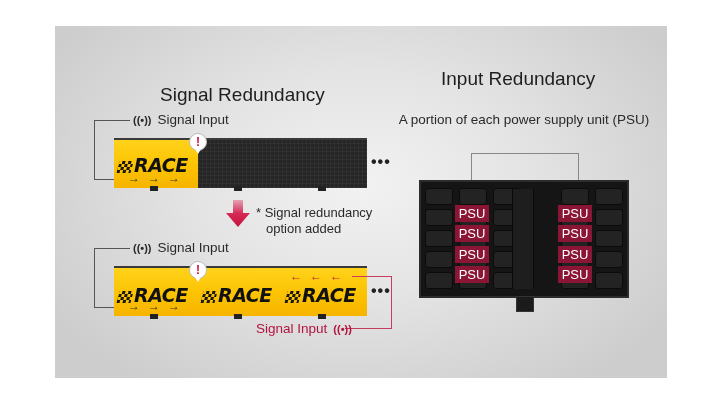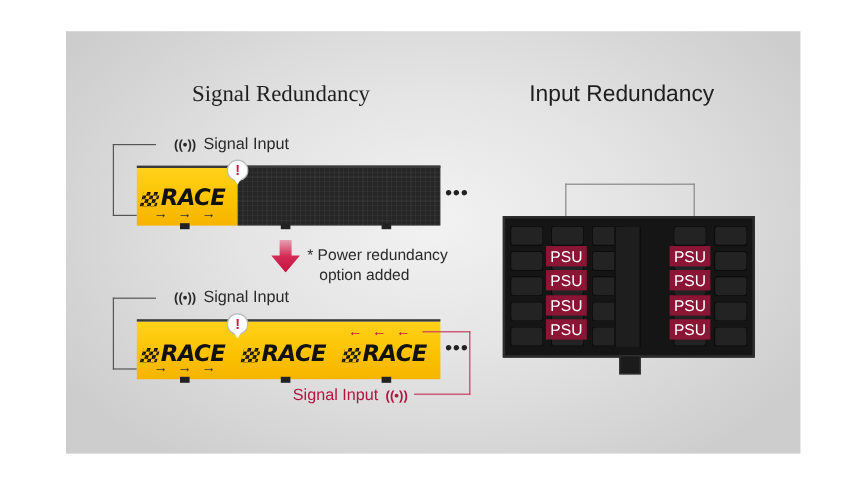--- a/index.html
+++ b/index.html
@@ -2,21 +2,21 @@
 <html><head>
 <meta charset="utf-8">
 <style>
   html, body { margin:0; padding:0; }
   body { width:720px; height:414px; background:#ffffff; position:relative; overflow:hidden;
          font-family:"Liberation Sans", "DejaVu Sans", sans-serif; color:#222; }
   .panel { position:absolute; left:55px; top:26px; width:612px; height:352px;
            background: radial-gradient(ellipse 60% 70% at 50% 45%, #f2f2f2 0%, #e4e4e4 45%, #cdcdcd 100%); }
   .abs { position:absolute; }
   .title { font-size:19px; font-weight:normal; color:#1e1e1e; white-space:nowrap; }
-  .label { font-size:13.5px; color:#2a2a2a; white-space:nowrap;margin-left:12px; }
+  .label { font-size:13.5px; color:#2a2a2a; white-space:nowrap; }
   .red-label { color:#b31440; }
   .note { font-size:13px; line-height:16px; color:#2a2a2a; white-space:nowrap; }
   .desc { font-size:13.5px; line-height:16px; color:#2a2a2a; text-align:center; white-space:nowrap; }
   .screen-yellow { background:linear-gradient(180deg,#ffd21a 0%, #fbc100 60%, #f6b400 100%); }
   .screen-dark { background:#262626;
      background-image: repeating-linear-gradient(90deg, rgba(255,255,255,0.04) 0 1px, transparent 1px 4px),
                        repeating-linear-gradient(0deg, rgba(255,255,255,0.04) 0 1px, transparent 1px 4px); }
   .topline { border-top:2px solid #3a3a3a; }
   .race { font-family:"DejaVu Sans", sans-serif; font-weight:bold; font-style:italic; font-size:19px;
           color:#111; letter-spacing:-0.5px; white-space:nowrap; }
@@ -36,21 +36,21 @@
          line-height:17px; text-align:center; }
   .cabinet { background:#151515; border:2px solid #2c2c2c; }
   .cell { position:absolute; background:#232323; border-radius:3px;
           box-shadow: inset 0 0 0 1px #0b0b0b; }
 </style>
 </head>
 <body>
 
 <div class="panel"></div>
 
-<div class="abs title" style="left:160px;top:68px;font-family:Liberation Serif, serif;">Signal Redundancy</div>
+<div class="abs title" style="left:160px;top:84px;">Signal Redundancy</div>
 
 <div class="abs label" style="left:133px;top:112px;">
   <span style="font-size:11px;font-weight:bold;margin-right:6px;">((•))</span><span>Signal Input</span>
 </div>
 
 <div class="abs line" style="left:94px;top:120px;width:36px;height:1px;"></div>
 <div class="abs line" style="left:94px;top:120px;width:1px;height:60px;"></div>
 <div class="abs line" style="left:94px;top:179px;width:20px;height:1px;"></div>
 
 <div class="abs topline screen-yellow" style="left:114px;top:138px;width:84px;height:48px;">
@@ -71,21 +71,21 @@
     <defs>
         <linearGradient id="ga" x1="0" y1="0" x2="0" y2="1">
           <stop offset="0" stop-color="#e6a0b3"></stop>
           <stop offset="0.5" stop-color="#d42a55"></stop>
           <stop offset="1" stop-color="#c4123f"></stop>
         </linearGradient>
       </defs>
     <path d="M7 0 H17 V13 H24 L12 27 L0 13 H7 Z" fill="url(#ga)"></path>
   </svg>
 </div>
-<div class="abs note" style="left:256px;top:205px;">* Power redundancy</div>
+<div class="abs note" style="left:256px;top:205px;">* Signal redundancy</div>
 <div class="abs note" style="left:266px;top:221px;">option added</div>
 
 <div class="abs label" style="left:133px;top:240px;">
   <span style="font-size:11px;font-weight:bold;margin-right:6px;">((•))</span><span>Signal Input</span>
 </div>
 <div class="abs line" style="left:94px;top:248px;width:36px;height:1px;"></div>
 <div class="abs line" style="left:94px;top:248px;width:1px;height:60px;"></div>
 <div class="abs line" style="left:94px;top:307px;width:20px;height:1px;"></div>
 
 <div class="abs topline screen-yellow" style="left:114px;top:266px;width:253px;height:48px;">
@@ -101,26 +101,27 @@
 </div>
 <div class="abs alert" style="left:189px;top:261px;">!</div>
 <div class="abs leg" style="left:150px;top:314px;"></div>
 <div class="abs leg" style="left:234px;top:314px;"></div>
 <div class="abs leg" style="left:318px;top:314px;"></div>
 <div class="abs dots" style="left:371px;top:282px;">•••</div>
 
 <div class="abs redline" style="left:352px;top:276px;width:40px;height:1px;"></div>
 <div class="abs redline" style="left:391px;top:276px;width:1px;height:53px;"></div>
 <div class="abs redline" style="left:345px;top:328px;width:47px;height:1px;"></div>
-<div class="abs label red-label" style="left:232px;top:321px;">
+<div class="abs label red-label" style="left:256px;top:321px;">
   <span>Signal Input</span><span style="font-size:11px;font-weight:bold;margin-left:6px;">((•))</span>
 </div>
 
 <div class="abs title" style="left:441px;top:68px;">Input Redundancy</div>
 <div class="abs desc" style="left:393px;top:112px;width:262px;">
+  <div>A portion of each power supply unit (PSU)</div>
 </div>
 
 <div class="abs" style="left:471px;top:153px;width:106px;height:56px;border:1px solid #888;border-bottom:none;"></div>
 
 <div class="abs cabinet" style="left:419px;top:180px;width:206px;height:114px;" id="cabinet">
     <div class="cell" style="left: 4px; top: 6px; width: 28px; height: 17px;"></div>
     <div class="cell" style="left: 38px; top: 6px; width: 28px; height: 17px;"></div>
     <div class="cell" style="left: 72px; top: 6px; width: 28px; height: 17px;"></div>
     <div class="cell" style="left: 140px; top: 6px; width: 28px; height: 17px;"></div>
     <div class="cell" style="left: 174px; top: 6px; width: 28px; height: 17px;"></div>

